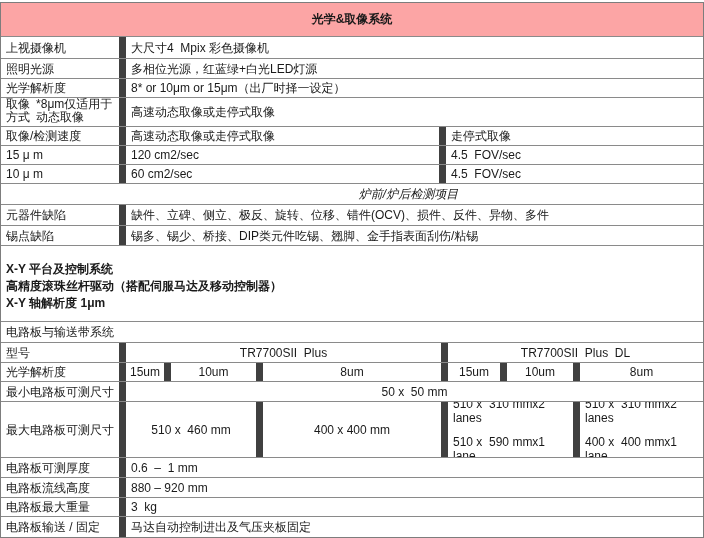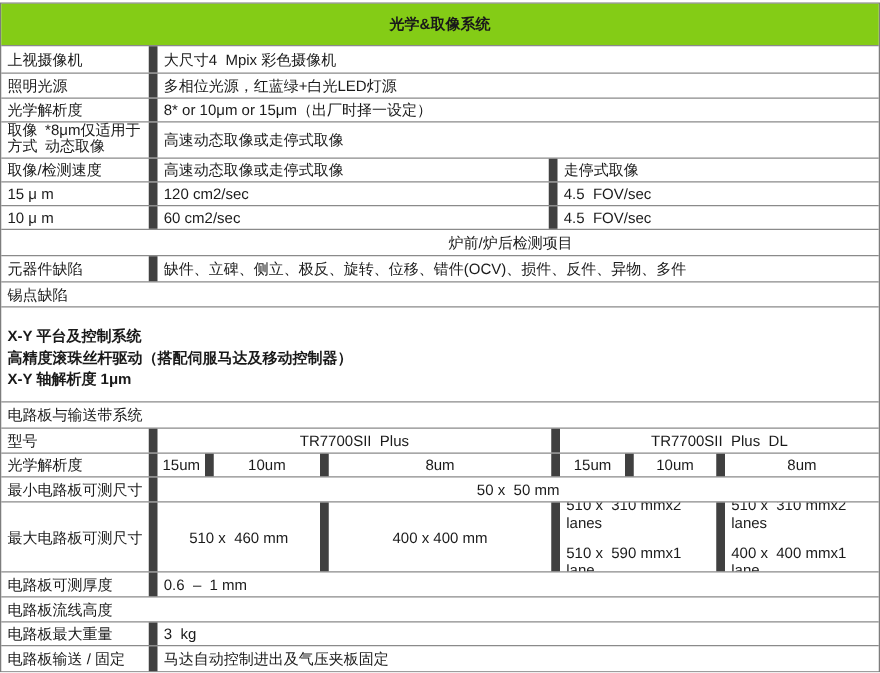--- a/index.html
+++ b/index.html
@@ -32,24 +32,24 @@
   .w92{width:92px;flex:none;}
   .w185{width:185px;flex:none;}
   .w59{width:59px;flex:none;}
   .w73{width:73px;flex:none;}
   .w137{width:137px;flex:none;}
   .w132{width:132px;flex:none;}
   
   .h19{height:19px}.h20{height:20px}.h21{height:21px}.h22{height:22px}
   .h29{height:29px}.h56{height:56px}
   .head{
-    height:33px;background:#84cc16;justify-content:center;align-items:center;
+    height:33px;background:#fca5a5;justify-content:center;align-items:center;
     display:flex;font-weight:bold;border-top:none;
   }
-  .sectrow{justify-content:center;padding-left:118px;}
+  .sectrow{justify-content:center;padding-left:118px;font-style:italic;}
   .titlerow .cell{justify-content:flex-start;}
   .gap{
     height:76px;box-sizing:border-box;border-top:1px solid #8a8a8a;
     padding:15px 5px 0 5px;line-height:17px;font-weight:bold;
   }
 </style>
 </head>
 <body>
 
 <div class="page">
@@ -96,20 +96,21 @@
 
     <div class="row h21">
       <div class="cell flex1 sectrow">炉前/炉后检测项目</div>
     </div>
     <div class="row h21">
       <div class="cell label">元器件缺陷</div>
       <div class="cell flex1">缺件、立碑、侧立、极反、旋转、位移、错件(OCV)、损件、反件、异物、多件</div>
     </div>
     <div class="row h20">
       <div class="cell label">锡点缺陷</div>
+      <div class="cell flex1">锡多、锡少、桥接、DIP类元件吃锡、翘脚、金手指表面刮伤/粘锡</div>
     </div>
 
     <div class="gap">
       <div>X-Y 平台及控制系统</div>
       <div>高精度滚珠丝杆驱动（搭配伺服马达及移动控制器）</div>
       <div>X-Y 轴解析度 1μm</div>
     </div>
 
     <div class="row h21 titlerow">
       <div class="cell flex1">电路板与输送带系统</div>
@@ -144,20 +145,21 @@
         <span>510 x  310 mmx2 lanes</span>
         <span>400 x  400 mmx1  lane</span>
       </div>
     </div>
     <div class="row h20">
       <div class="cell label">电路板可测厚度</div>
       <div class="cell flex1">0.6  –  1 mm</div>
     </div>
     <div class="row h20">
       <div class="cell label">电路板流线高度</div>
+      <div class="cell flex1">880 – 920 mm</div>
     </div>
     <div class="row h19">
       <div class="cell label">电路板最大重量</div>
       <div class="cell flex1">3  kg</div>
     </div>
     <div class="row h21">
       <div class="cell label">电路板输送 / 固定</div>
       <div class="cell flex1">马达自动控制进出及气压夹板固定</div>
     </div>
 

